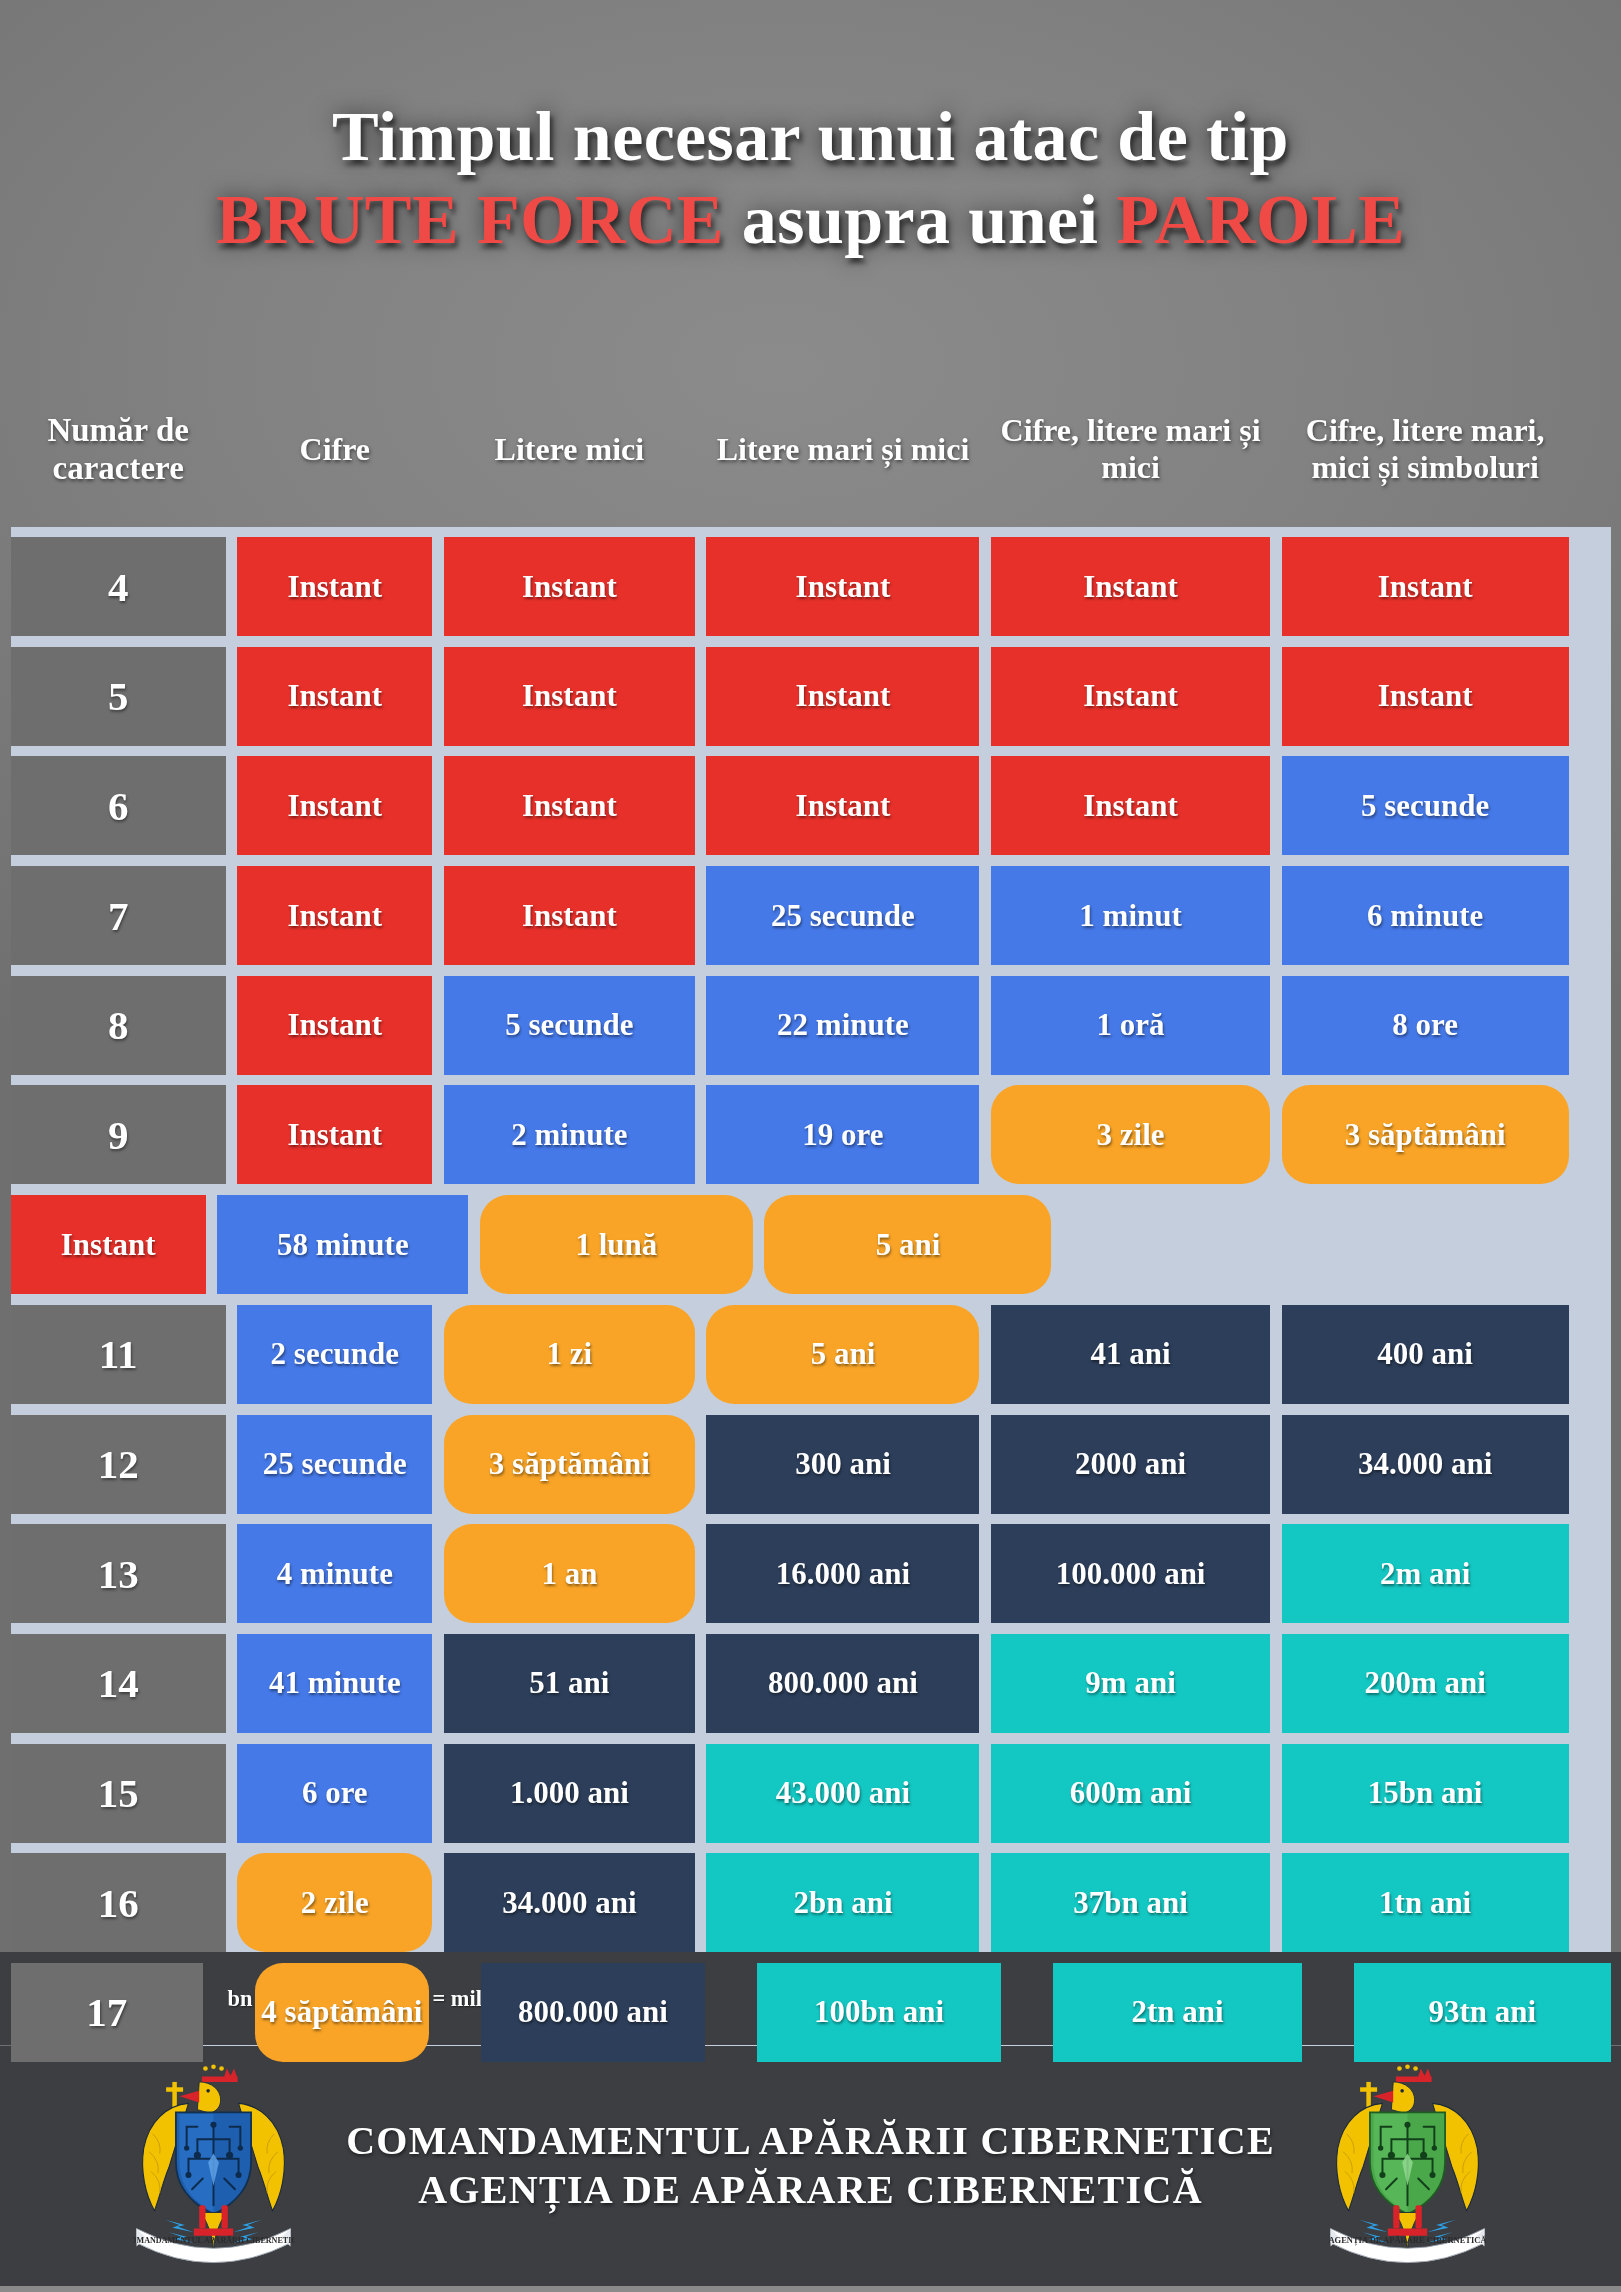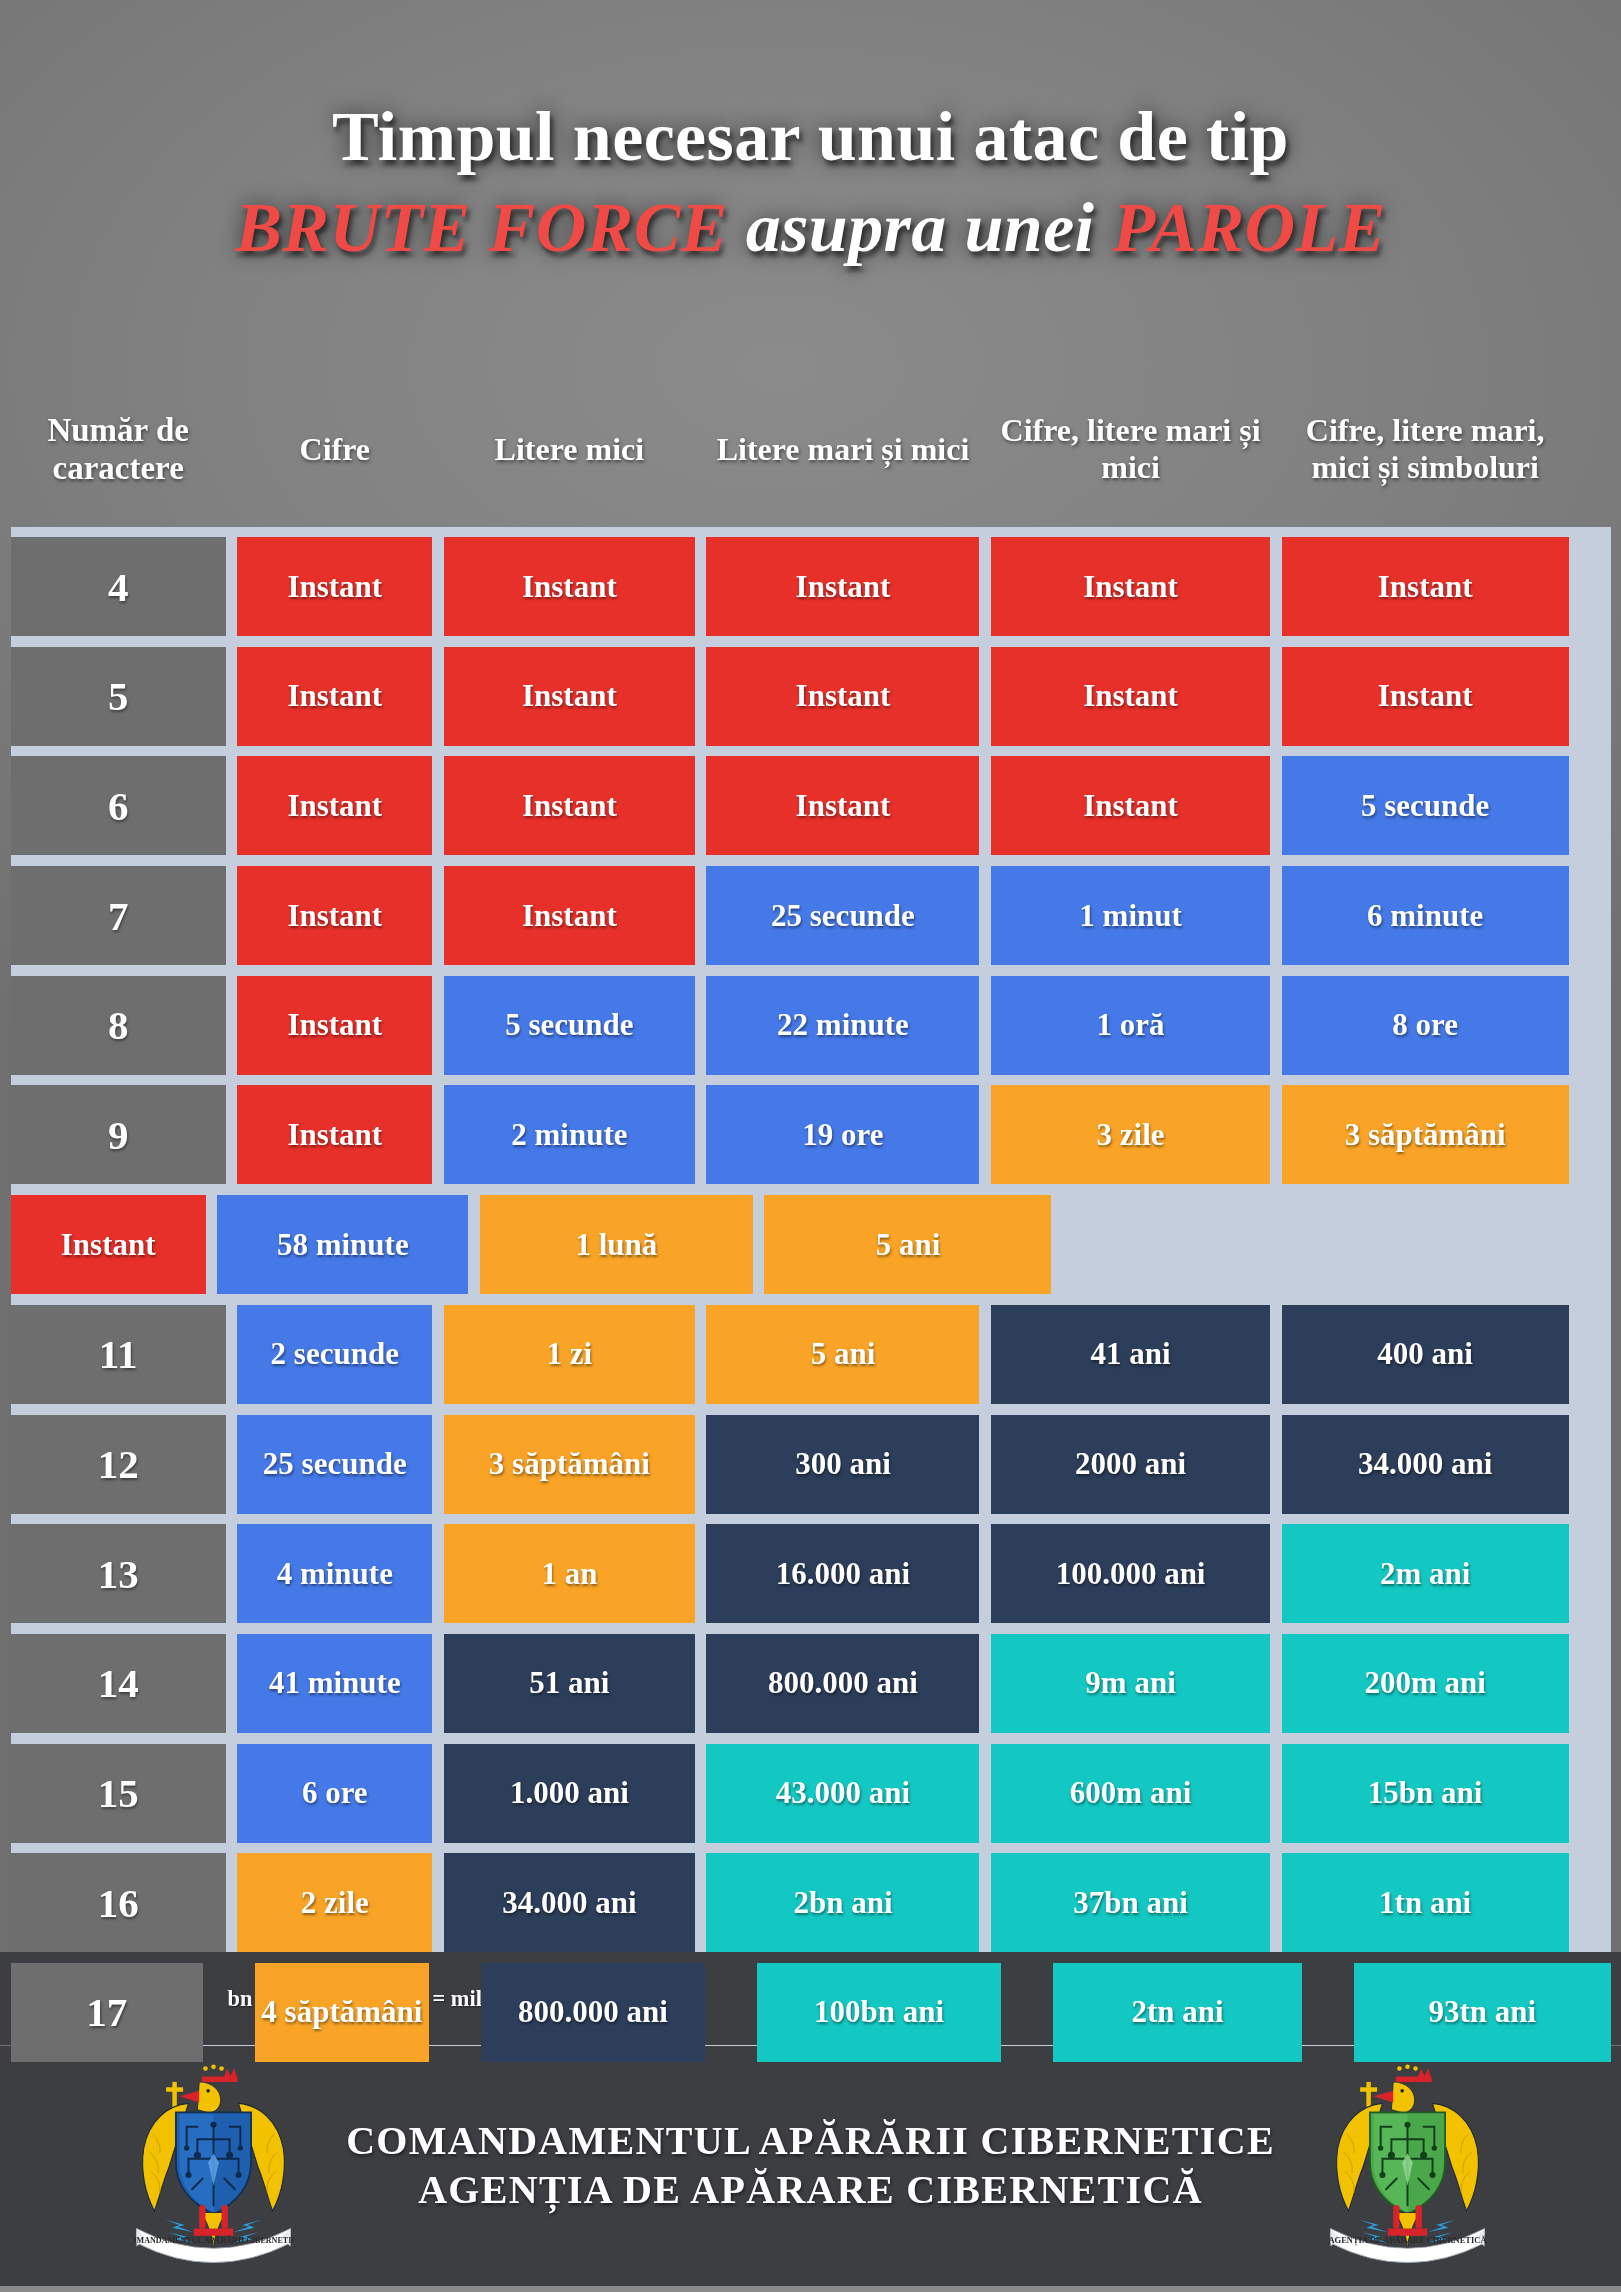--- a/index.html
+++ b/index.html
@@ -31,21 +31,21 @@
     line-height:1.14;
   }
   .title-line {
     font-weight:bold;
     font-size:70px;
     letter-spacing:0.4px;
     color:#ffffff;
     text-shadow:0 0 21.5px rgba(0,0,0,0.62), 2.7px 4.5px 5.4px rgba(0,0,0,0.55);
     white-space:nowrap;
   }
-  .title-line-2 { margin-top:11px;font-style:italic; }
+  .title-line-2 { margin-top:3px; }
   .accent { color:#ef4a46; }
 
   
   #grid {
     position:absolute;
     left:10.7px;
     top:376px;
     width:1600px;
     background:transparent;
   }
@@ -91,21 +91,21 @@
   
   .data-row .cell { height:99px; font-size:31px; }
   .data-row .c0 {
     background:#6e6e6e;
     font-size:41px;
   }
 
   
   .v-red   { background:#e8302a; }
   .v-blue  { background:#4579e8; }
-  .v-orange{ background:#f9a426; }
+  .v-orange{ background:#f9a426;border-radius:28px; }
   .v-navy  { background:#2c3e5a; }
   .v-teal  { background:#13c8c3; }
 
   
   #grid-bg {
     position:absolute;
     left:10.7px; top:376px;
     width:1600px; height:1558px;
     background:#c5cedd;
     z-index:0;

